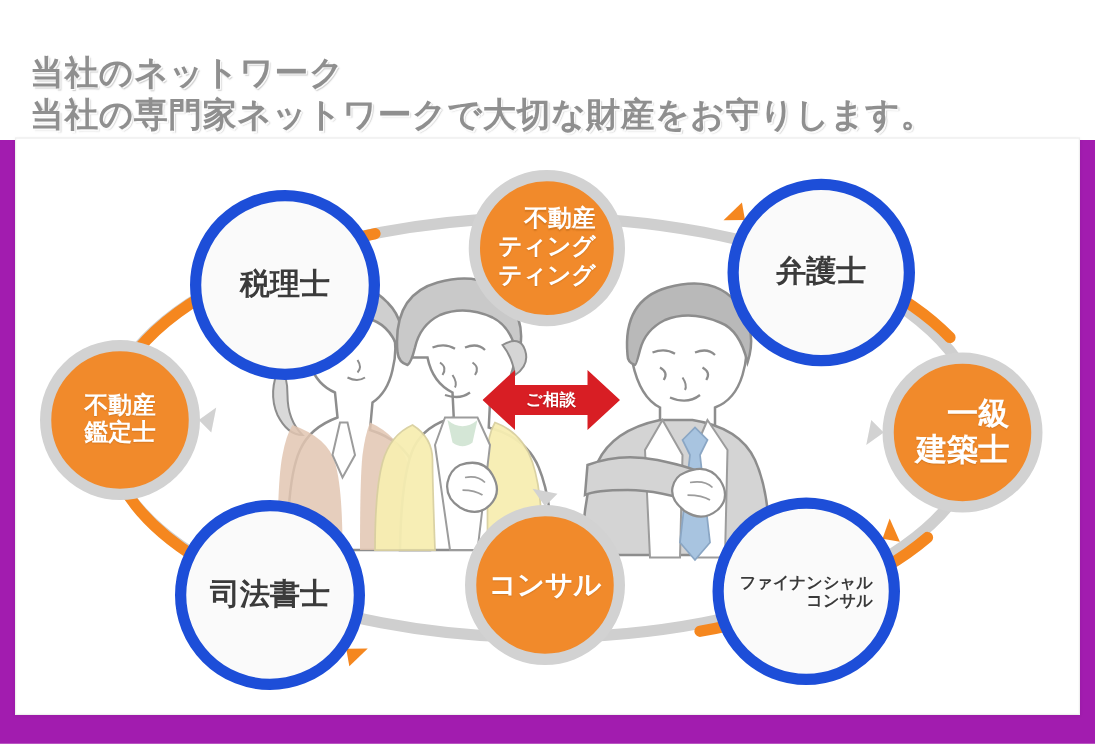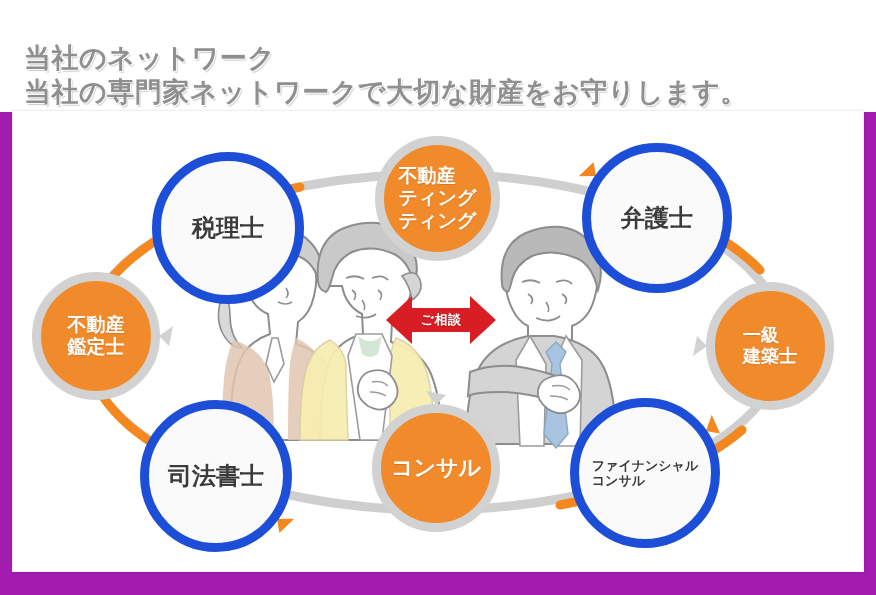--- a/index.html
+++ b/index.html
@@ -43,21 +43,21 @@
   #ring-svg{position:absolute;left:0;top:0;width:876px;height:595px;}
 
   
   #illus{position:absolute;left:0;top:0;width:876px;height:595px;}
 
   
   .node{
     position:absolute;
     border-radius:50%;
     display:flex;align-items:center;justify-content:center;
-    text-align:left;
+    text-align:right;
     box-sizing:border-box;
     line-height:1.18;
     font-weight:bold;
     z-index:6;
   }
   .node.outline{
     background:#fafafa;
     border:9px solid #1d4ed8;
     color:#3b3b3b;
   }
@@ -203,21 +203,21 @@
       </svg>
       <div class="node fill-orange" style="left: 32px; top: 272px; width: 128px; height: 128px; font-size: 19px;">
         <span class="lbl">
           <span style="display:block">不動産</span>
           <span style="display:block">鑑定士</span>
         </span>
       </div>
       <svg class="tail" width="40" height="40" viewBox="0 0 40 40" style="left: 139px; top: 316px; width: 40px; height: 40px;">
         <polygon points="20,20 34,10 30,30" fill="#d2d2d2" transform="rotate(0 20 20)"></polygon>
       </svg>
-      <div class="node fill-orange" style="left: 706px; top: 282px; width: 128px; height: 128px; font-size: 18px;">
+      <div class="node fill-orange" style="left: 706px; top: 282px; width: 128px; height: 128px; font-size: 25px;">
         <span class="lbl">
           <span style="display:block">一級</span>
           <span style="display:block">建築士</span>
         </span>
       </div>
       <svg class="tail" width="40" height="40" viewBox="0 0 40 40" style="left: 687px; top: 326px; width: 40px; height: 40px;">
         <polygon points="20,20 34,10 30,30" fill="#d2d2d2" transform="rotate(180 20 20)"></polygon>
       </svg>
       <div class="node outline" style="left: 140px; top: 400px; width: 152px; height: 152px; font-size: 24px;">
         <span class="lbl">

